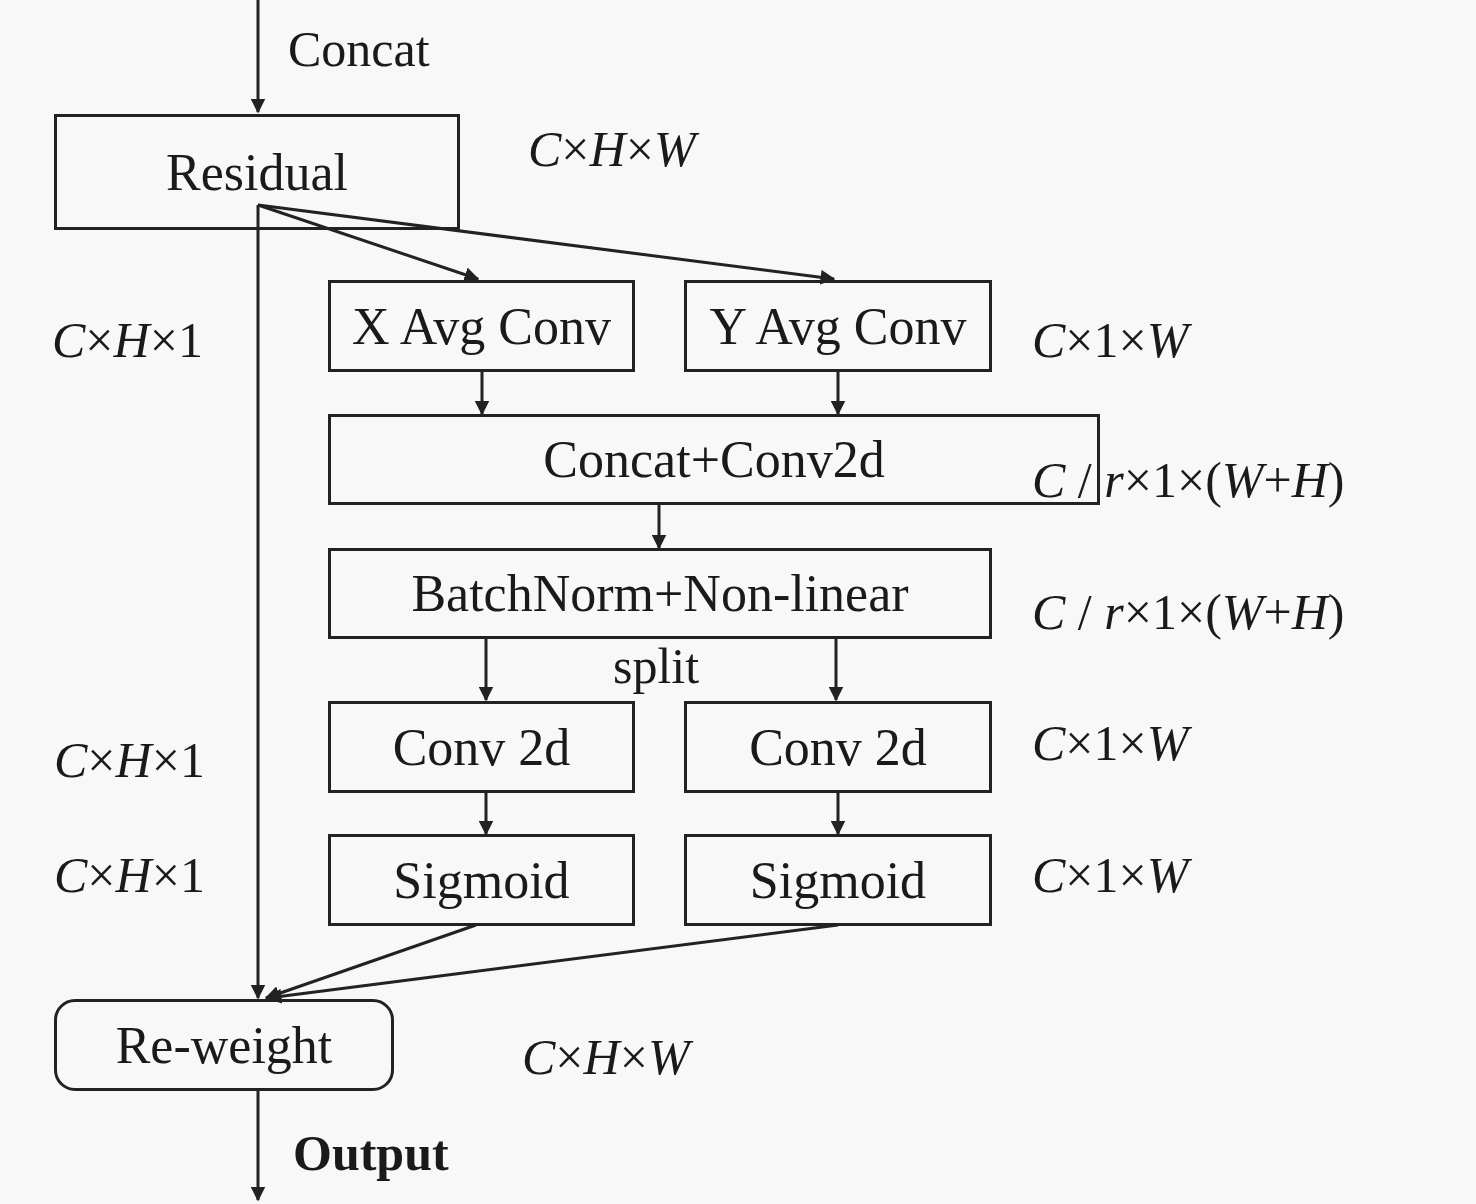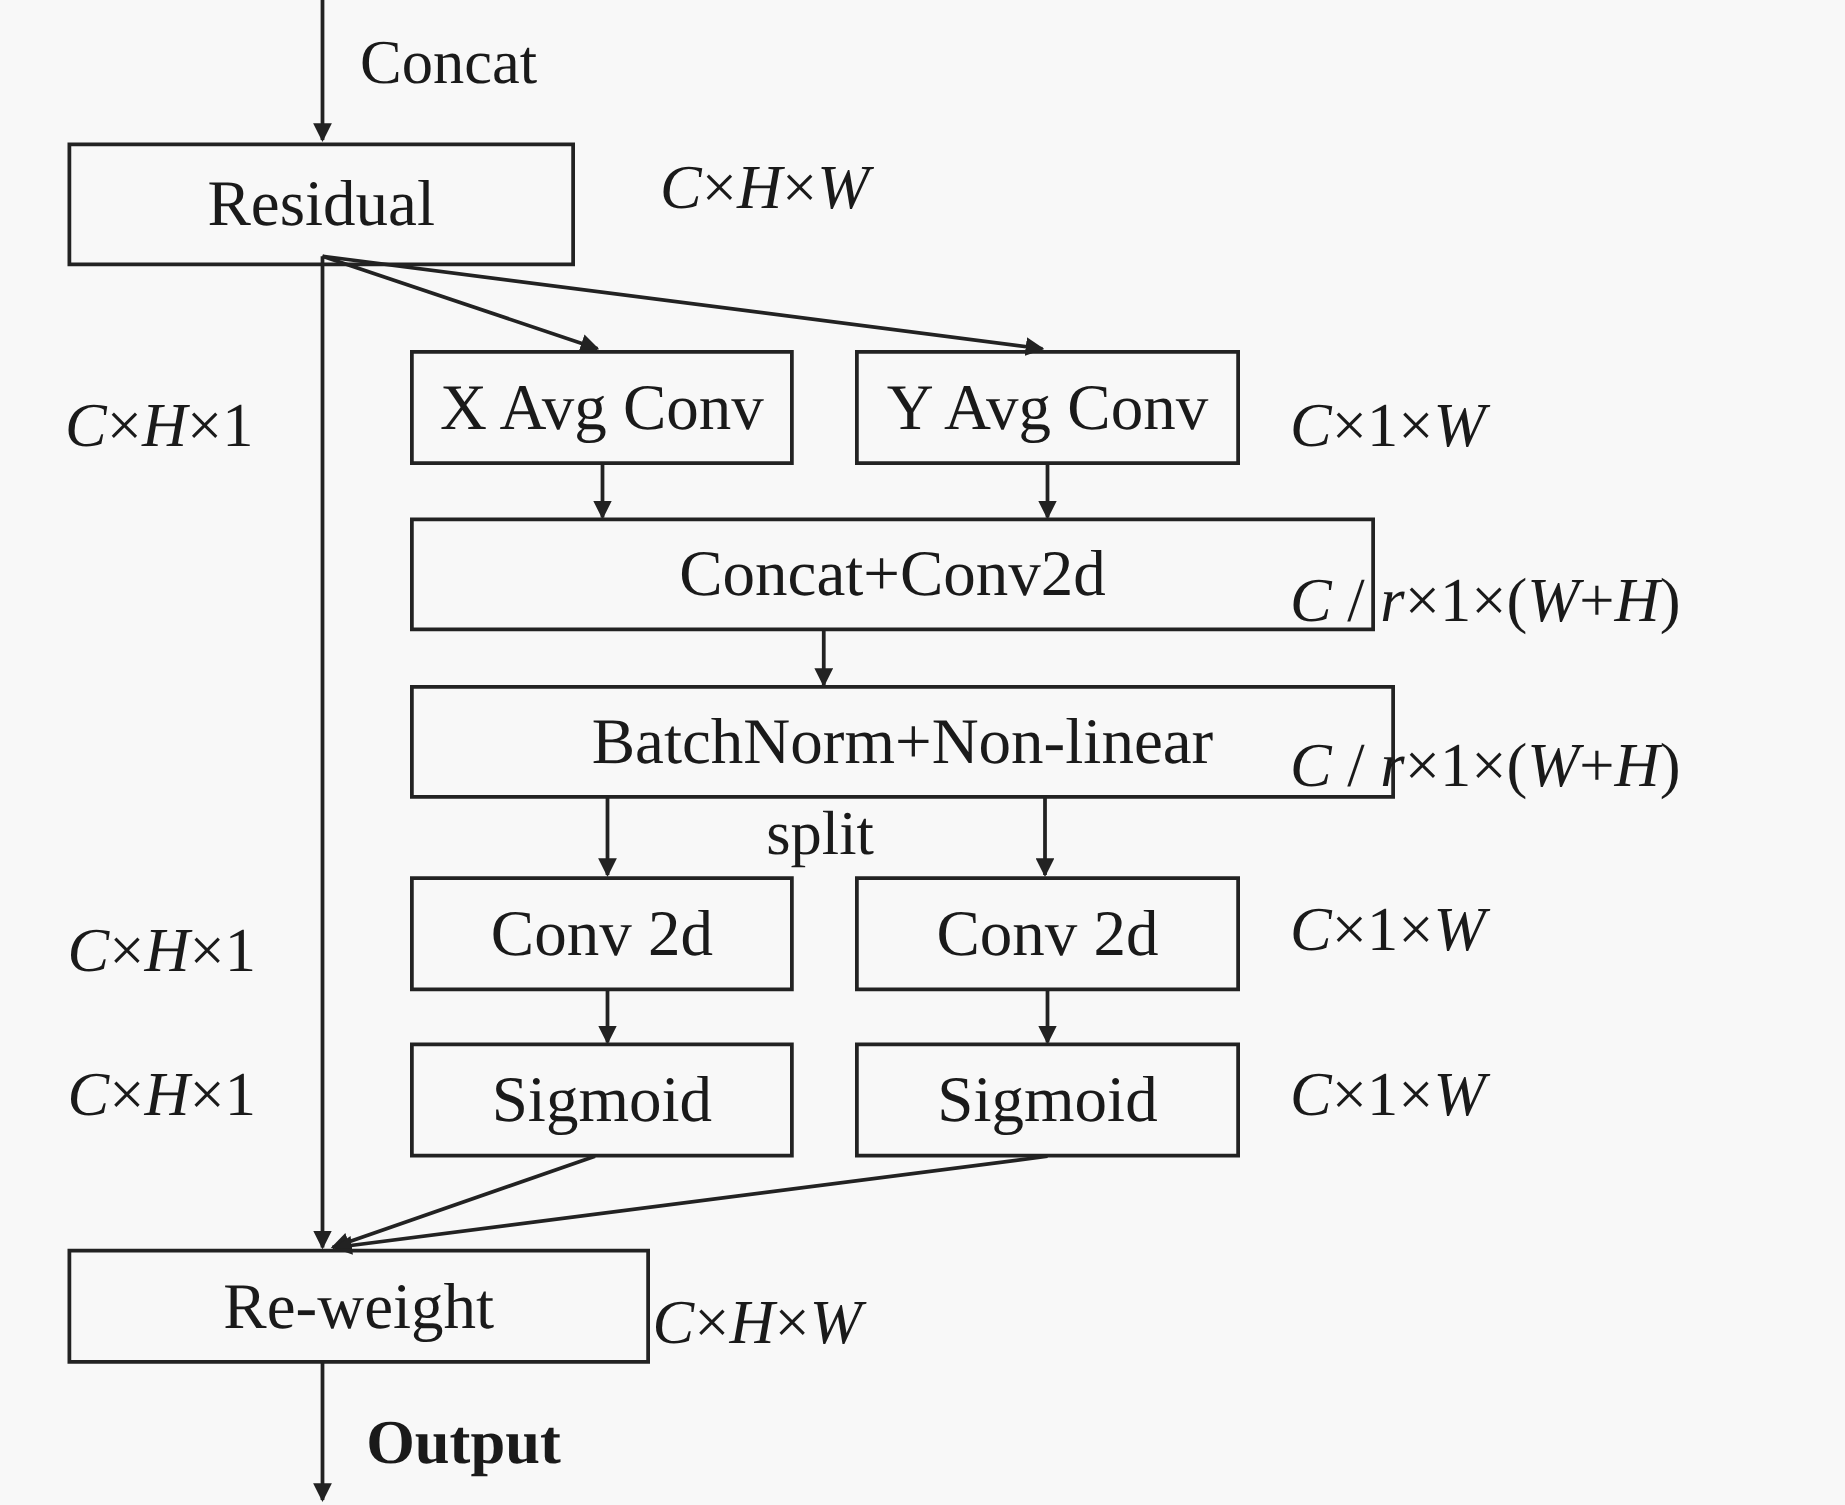--- a/index.html
+++ b/index.html
@@ -37,48 +37,48 @@
     <line x1="476" y1="925" x2="266" y2="998" marker-end="url(#ah)"></line>
     <line x1="838" y1="925" x2="268" y2="998" marker-end="url(#ah)"></line>
     <line x1="258" y1="1090" x2="258" y2="1200" marker-end="url(#ah)"></line>
   </g>
 </svg>
 
 <div class="lbl" style="left:288px; top:24px;">Concat</div>
 <div class="lbl" style="left:293px; top:1128px;font-weight:bold;">Output</div>
 <div class="lbl" style="left:613px; top:641px;">split</div>
 
-<div class="box" style="left:54px; top:114px; width:406px; height:99px;">
+<div class="box" style="left:54px; top:114px; width:406px; height:116px;">
     <span>Residual</span>
   </div>
 <div class="box" style="left:328px; top:280px; width:307px; height:92px;">
     <span>X Avg Conv</span>
   </div>
 <div class="box" style="left:684px; top:280px; width:308px; height:92px;">
     <span>Y Avg Conv</span>
   </div>
 <div class="box" style="left:328px; top:414px; width:772px; height:91px;">
     <span>Concat+Conv2d</span>
   </div>
-<div class="box" style="left:328px; top:548px; width:788px; height:91px;">
+<div class="box" style="left:328px; top:548px; width:664px; height:91px;">
     <span>BatchNorm+Non-linear</span>
   </div>
 <div class="box" style="left:328px; top:701px; width:307px; height:92px;">
     <span>Conv 2d</span>
   </div>
 <div class="box" style="left:684px; top:701px; width:308px; height:92px;">
     <span>Conv 2d</span>
   </div>
 <div class="box" style="left:328px; top:834px; width:307px; height:92px;">
     <span>Sigmoid</span>
   </div>
 <div class="box" style="left:684px; top:834px; width:308px; height:92px;">
     <span>Sigmoid</span>
   </div>
-<div class="box" style="left:54px; top:999px; width:466px; height:92px;">
+<div class="box" style="left:54px; top:999px; width:340px; height:92px;border-radius:21px;">
     <span>Re-weight</span>
   </div>
 
 <div class="dim" style="left:528px; top:124px;"><i>C</i><span>×</span><i>H</i><span>×</span><i>W</i></div>
 <div class="dim" style="left:52px; top:315px;"><i>C</i><span>×</span><i>H</i><span>×</span><span>1</span></div>
 <div class="dim" style="left:1032px; top:315px;"><i>C</i><span>×</span><span>1</span><span>×</span><i>W</i></div>
 <div class="dim" style="left:1032px; top:455px;"><i>C</i><span> / </span><i>r</i><span>×</span><span>1</span><span>×(</span><i>W</i><span>+</span><i>H</i><span>)</span></div>
 <div class="dim" style="left:1032px; top:587px;"><i>C</i><span> / </span><i>r</i><span>×</span><span>1</span><span>×(</span><i>W</i><span>+</span><i>H</i><span>)</span></div>
 <div class="dim" style="left:54px; top:735px;"><i>C</i><span>×</span><i>H</i><span>×</span><span>1</span></div>
 <div class="dim" style="left:1032px; top:718px;"><i>C</i><span>×</span><span>1</span><span>×</span><i>W</i></div>

